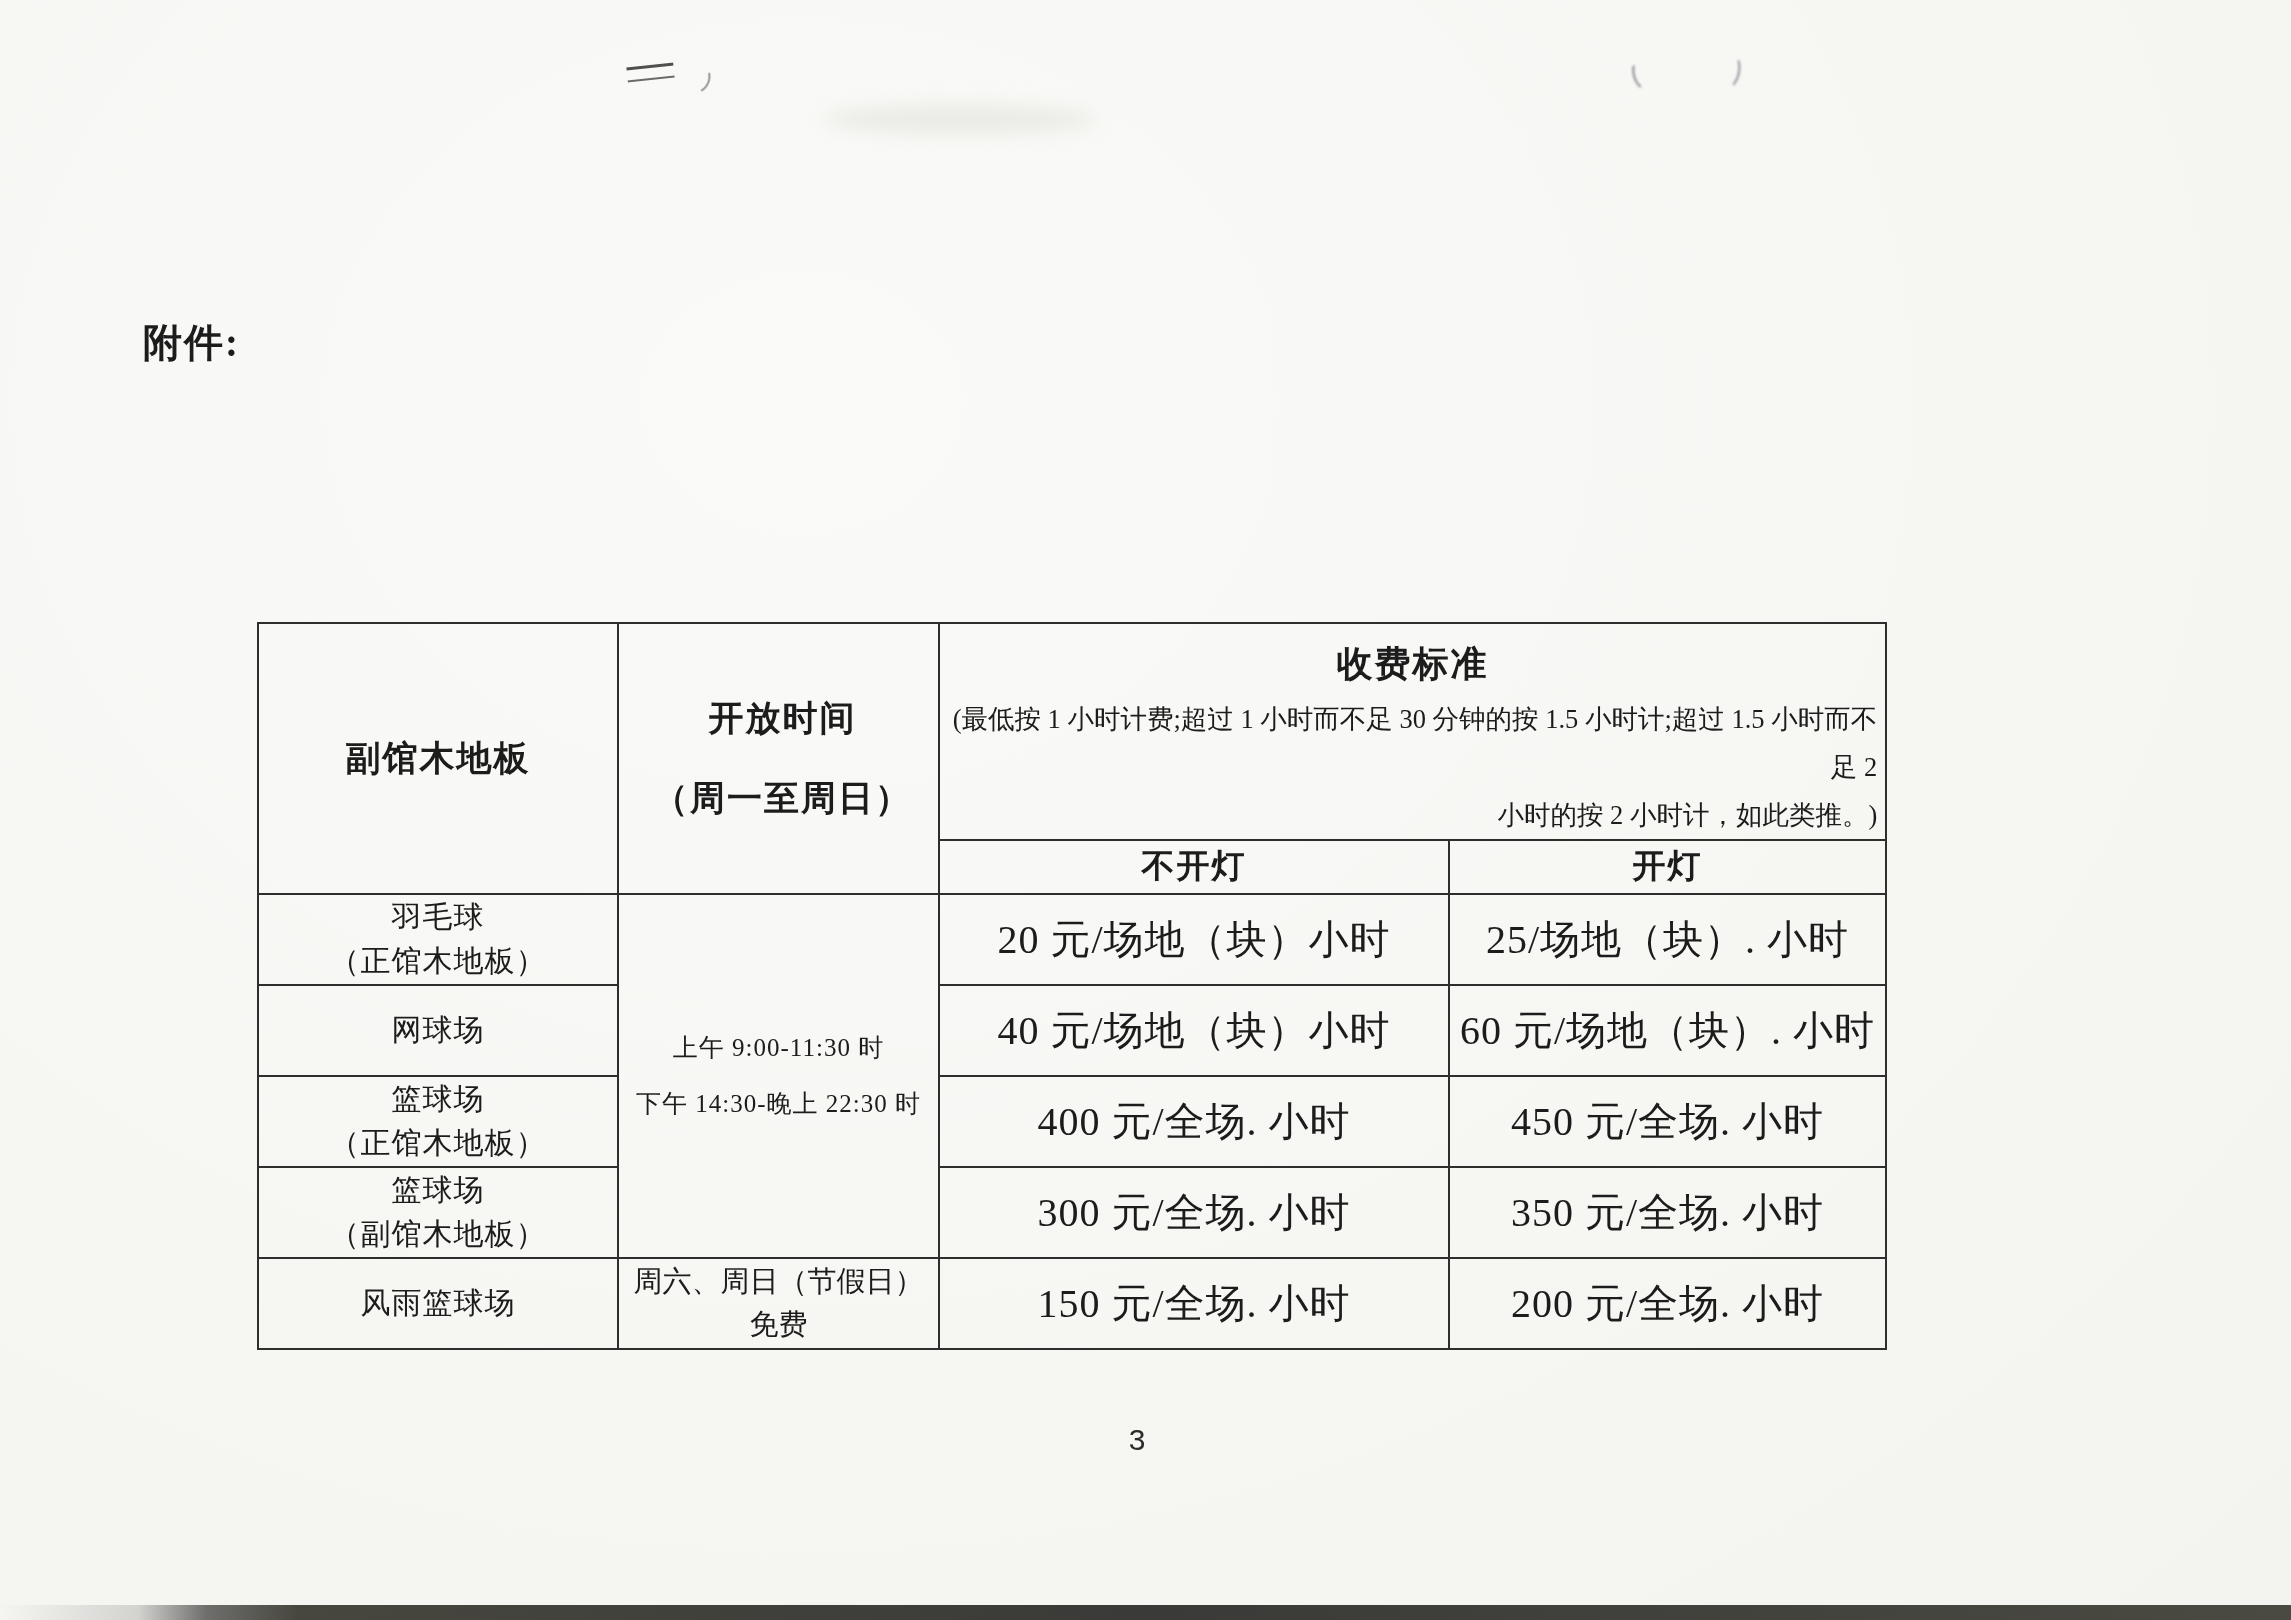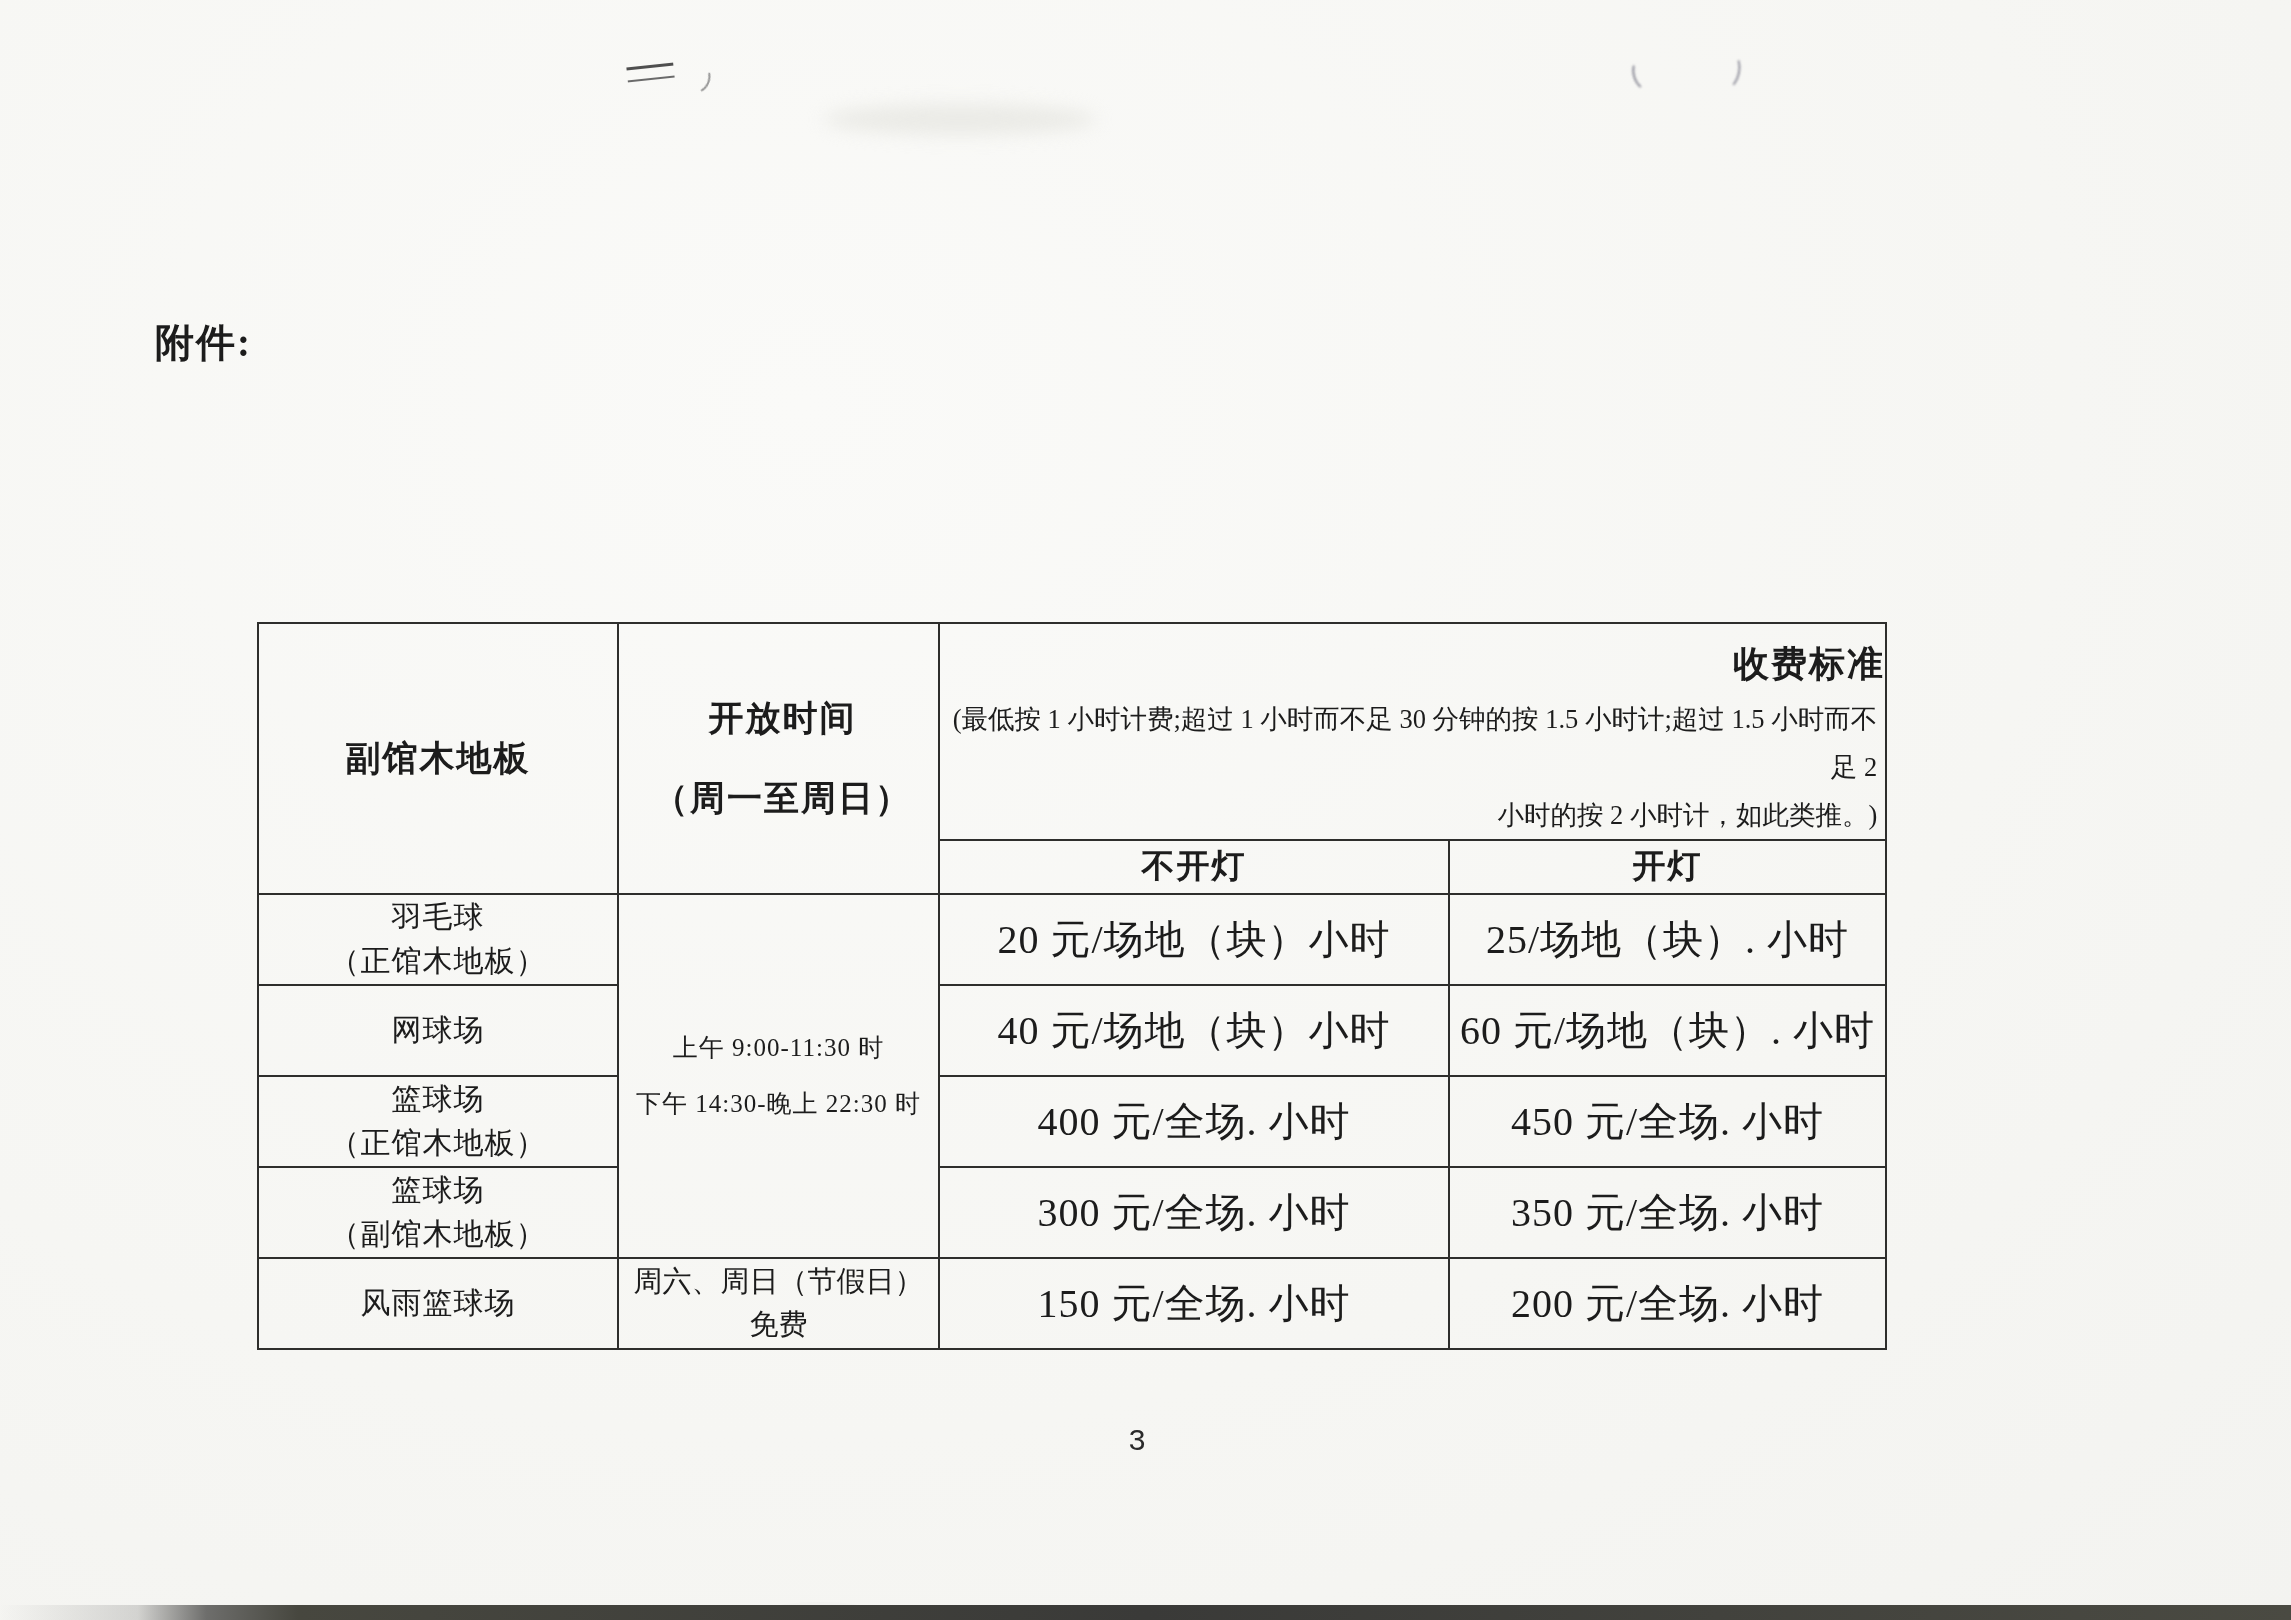--- a/index.html
+++ b/index.html
@@ -7,21 +7,21 @@
     width:2292px;height:1620px;
     font-family:"Liberation Serif","DejaVu Serif",serif;
     color:#1c1c1c;
   }
   .page{
     position:relative;width:2292px;height:1620px;overflow:hidden;
     background:#f7f7f4;
     background-image:radial-gradient(ellipse at 35% 25%, #fafaf8 0%, #f6f6f3 60%, #f3f3f0 100%);
   }
   .attachment{
-    position:absolute;left:155px;top:316px;
+    position:absolute;left:143px;top:316px;
     font-size:39px;font-weight:bold;letter-spacing:2px;
   }
   .title{
     position:absolute;left:470px;top:392px;width:1117px;
     text-align:center;font-weight:bold;
     font-size:56px;line-height:90px;letter-spacing:2.9px;
   }
   table.fee-table{
     position:absolute;left:257px;top:622px;
     width:1628px;height:693px;
@@ -39,21 +39,21 @@
   .r-body{height:91px;}
   .hdr{
     font-family:"Liberation Sans","DejaVu Sans",sans-serif;
     font-weight:bold;font-size:35px;letter-spacing:2px;
   }
   .hours-h div{line-height:80px;padding-left:8px;}
   .fee-h{vertical-align:top;}
   .fee-title{
     font-family:"Liberation Sans","DejaVu Sans",sans-serif;
     font-weight:bold;font-size:36px;letter-spacing:2px;
-    text-align:right;margin-top:15.7px;
+    text-align:center;margin-top:15.7px;
   }
   .fee-note{
     font-size:26.5px;text-align:right;line-height:48px;
     padding:0 7.8px;margin-top:5.9px;font-weight:normal;letter-spacing:0;
   }
   .fee-note.l2{margin-top:0;}
   .sub{font-size:33px;font-weight:600;letter-spacing:2px;}
   .venue{font-size:30px;line-height:44px;letter-spacing:1px;}
   .hours-merged{font-size:25px;line-height:56px;letter-spacing:1px;}
   .hours-wknd{font-size:29px;line-height:43px;border-radius:13px;}

